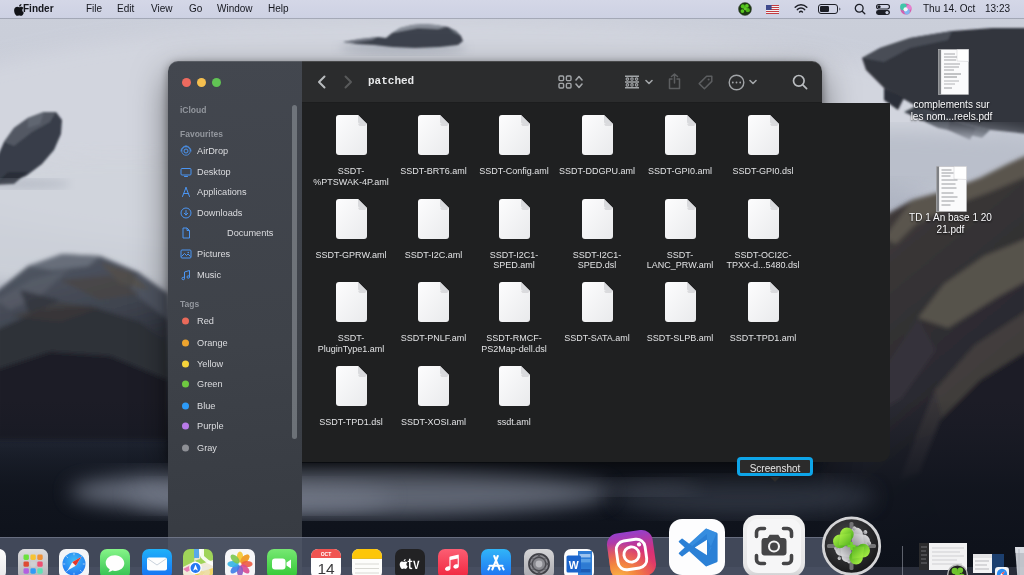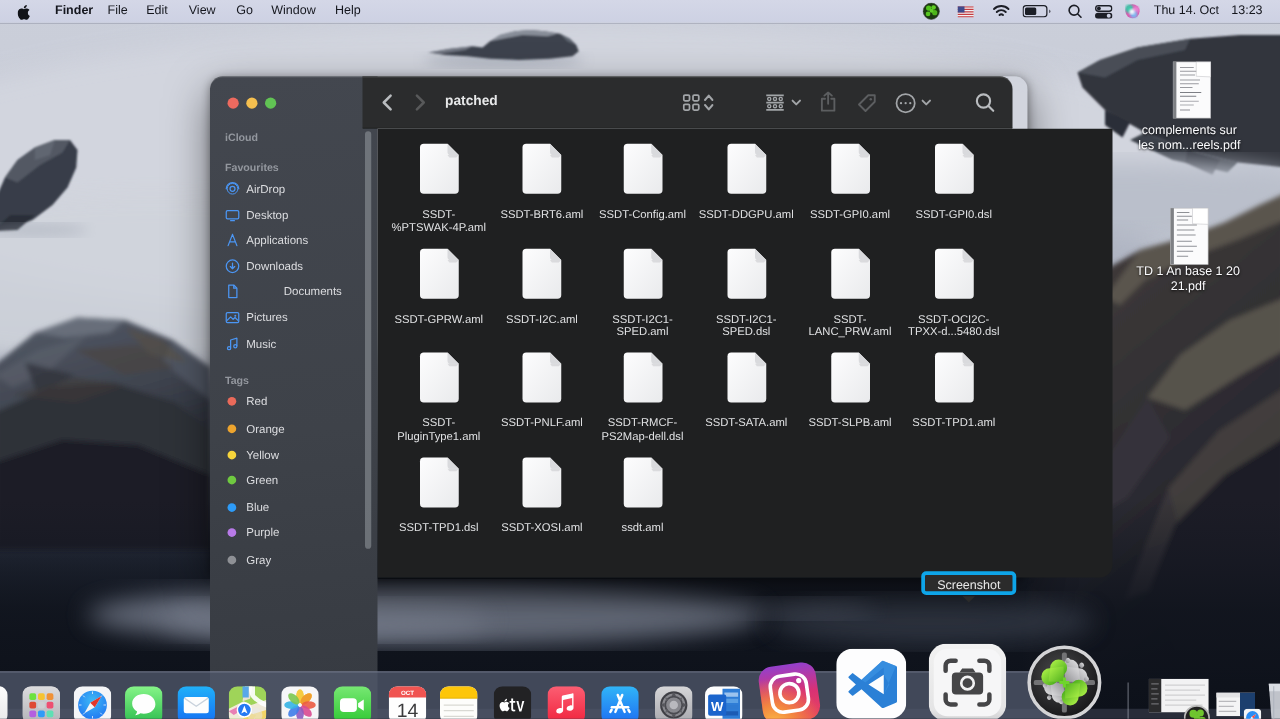--- a/index.html
+++ b/index.html
@@ -5,21 +5,21 @@
   html,body{margin:0;padding:0;}
   body{width:1024px;height:575px;overflow:hidden;font-family:"Liberation Sans",sans-serif;-webkit-font-smoothing:antialiased;}
   #screen{position:absolute;top:0;left:0;width:1024px;height:575px;overflow:hidden;background:#1a1f29;}
   .abs{position:absolute;}
   
   #menubar{position:absolute;top:0;left:0;width:1024px;height:18px;background:linear-gradient(#d4d7e7,#cdd1e3);color:#14161d;font-size:10px;z-index:50;box-shadow:0 1px 0 rgba(90,95,115,.35);}
   #menubar .mi{position:absolute;top:0;height:18px;line-height:18px;}
   
   #win{position:absolute;left:168px;top:61px;width:654px;height:401px;border-radius:10px;box-shadow:0 14px 34px rgba(0,0,0,.5),0 2px 8px rgba(0,0,0,.4);z-index:20;}
   #sidebar{position:absolute;left:0;top:0;width:134px;height:515px;border-radius:10px 0 0 10px;background:linear-gradient(175deg,#43474f 0%,#3e4249 55%,#363a41 100%);box-shadow:inset 0 1px 0 rgba(255,255,255,.12);}
-  #toolbar{position:absolute;left:122px;top:0;width:520px;height:42px;border-radius:0 10px 0 0;background:#2b2c2d;border-bottom:1px solid #1c1d1e;box-sizing:border-box;box-shadow:inset 0 1px 0 rgba(255,255,255,.14);}
+  #toolbar{position:absolute;left:134px;top:0;width:520px;height:42px;border-radius:0 10px 0 0;background:#2b2c2d;border-bottom:1px solid #1c1d1e;box-sizing:border-box;box-shadow:inset 0 1px 0 rgba(255,255,255,.14);font-family:Liberation Mono, monospace;}
   #content{position:absolute;left:134px;top:42px;width:588px;height:359px;border-radius:0 0 10px 0;background:#1f2021;}
   .tl{position:absolute;top:16.5px;width:9px;height:9px;border-radius:50%;}
   .sbh{position:absolute;left:12px;color:#93979e;font-size:8.5px;font-weight:bold;}
   .sbi{position:absolute;left:29px;color:#dcdde0;font-size:9.2px;transform:translateY(-50%);white-space:nowrap;}
   .sbicon{position:absolute;left:12px;width:12px;height:12px;transform:translateY(-50%);}
   .tagdot{position:absolute;left:14px;width:7px;height:7px;border-radius:50%;transform:translateY(-50%);}
   
   .ficon{position:absolute;width:33px;height:42px;}
   .flabel{position:absolute;width:82px;text-align:center;color:#e1e2e4;font-size:9px;line-height:10.5px;}
   
@@ -133,21 +133,21 @@
     <ellipse cx="260" cy="496" rx="130" ry="16" fill="#7d8393" filter="url(#b10)" opacity="0.6"></ellipse>
     <ellipse cx="745" cy="497" rx="130" ry="20" fill="#3f4654" filter="url(#b10)" opacity="0.6"></ellipse>
     <ellipse cx="640" cy="487" rx="60" ry="8" fill="#5a6070" filter="url(#b10)" opacity="0.5"></ellipse>
     <rect x="0" y="567" width="1024" height="8" fill="#2b303d" opacity="0.9"></rect>
   </svg>
 
   <div id="menubar">
     <svg class="abs" style="left:14px;top:3.5px;" width="11" height="12" viewBox="0 0 11 12">
         <path fill="#111318" d="M7.5,1.9c-0.5,0.6-1.3,1-2,0.9C5.4,2.1,5.8,1.3,6.2,0.9C6.7,0.3,7.5,0,8.1,0C8.2,0.7,7.9,1.4,7.5,1.9z M8.1,3C7,2.9,6.1,3.6,5.6,3.6C5,3.6,4.3,3,3.4,3C2.3,3.1,1.2,3.7,0.7,4.7c-1.2,2-0.3,5,0.8,6.6C2.1,12,2.7,13,3.6,12.9c0.8,0,1.1-0.5,2.1-0.5c1,0,1.3,0.5,2.1,0.5c0.9,0,1.4-0.8,2-1.6c0.6-0.9,0.9-1.8,0.9-1.8s-1.7-0.7-1.7-2.6c0-1.7,1.4-2.5,1.4-2.5S9.6,3.1,8.1,3z" transform="scale(0.92)"></path>
       </svg>
-    <div class="mi" style="left:44px;font-weight:bold;">Finder</div>
+    <div class="mi" style="left:23px;font-weight:bold;">Finder</div>
     <div class="mi" style="left:86px;">File</div>
     <div class="mi" style="left:117px;">Edit</div>
     <div class="mi" style="left:151px;">View</div>
     <div class="mi" style="left:189px;">Go</div>
     <div class="mi" style="left:217px;">Window</div>
     <div class="mi" style="left:268px;">Help</div>
     <svg class="abs" style="left:738px;top:2px;" width="14" height="14" viewBox="0 0 60 60">
       <circle cx="30" cy="30" r="28" fill="#1b3a10" stroke="#444" stroke-width="2"></circle>
       <circle cx="21" cy="19" r="9" fill="#52c41d"></circle>
         <circle cx="38" cy="17" r="8" fill="#5ecc24"></circle>

